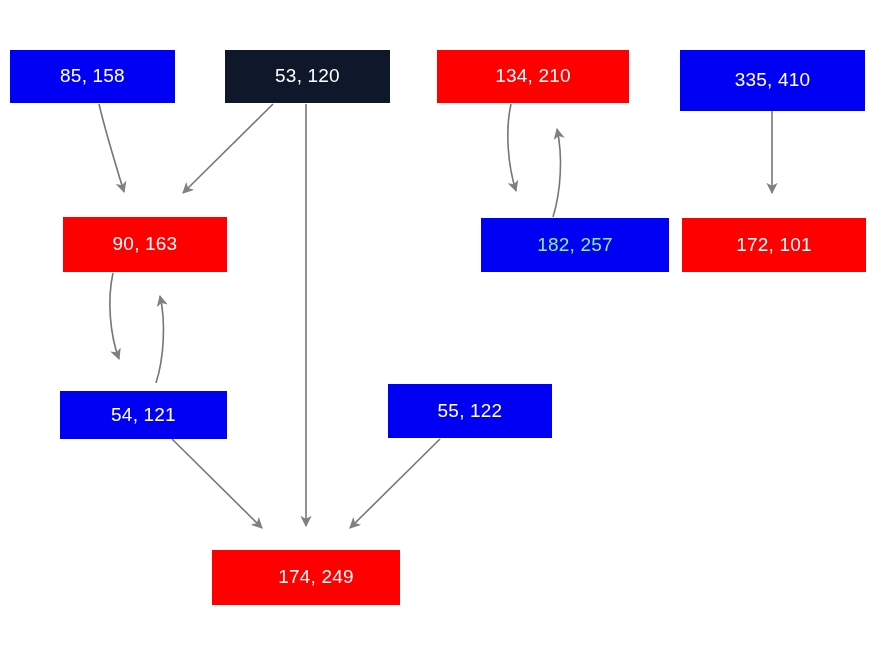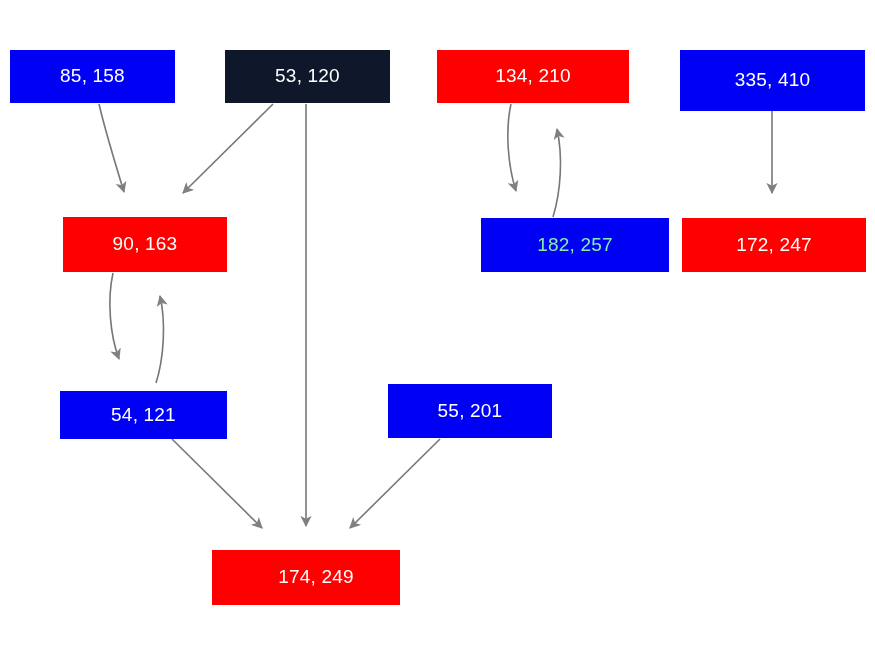--- a/index.html
+++ b/index.html
@@ -83,26 +83,26 @@
       <div class="graph-node" style="left: 680px; top: 50px; width: 185px; height: 61px; background: rgb(0, 0, 245); color: rgb(255, 255, 255);">
         <span class="node-label">335, 410</span>
       </div>
       <div class="graph-node" style="left: 63px; top: 217px; width: 164px; height: 55px; background: rgb(254, 0, 0); color: #ffffff;">
         <span class="node-label">90, 163</span>
       </div>
       <div class="graph-node" style="left: 440px; top: 218px; width: 188px; height: 54px; background: rgb(0, 0, 245); color: #86efac; margin-left: 41px;">
         <span class="node-label">182, 257</span>
       </div>
       <div class="graph-node" style="left: 682px; top: 218px; width: 184px; height: 54px; background: rgb(254, 0, 0); color: rgb(255, 255, 255);">
-        <span class="node-label">172, 247</span>
+        <span class="node-label">172, 101</span>
       </div>
       <div class="graph-node" style="left: 60px; top: 391px; width: 167px; height: 48px; background: rgb(0, 0, 245); color: rgb(255, 255, 255);">
         <span class="node-label">54, 121</span>
       </div>
       <div class="graph-node" style="left: 388px; top: 384px; width: 164px; height: 54px; background: rgb(0, 0, 245); color: rgb(255, 255, 255);">
-        <span class="node-label">55, 201</span>
+        <span class="node-label">55, 122</span>
       </div>
       <div class="graph-node" style="left: 212px; top: 550px; width: 188px; height: 55px; background: rgb(254, 0, 0); color: rgb(255, 255, 255); padding-left: 20px;">
         <span class="node-label">174, 249</span>
       </div>
     </div>
 
 </div>
 
 </body></html>

